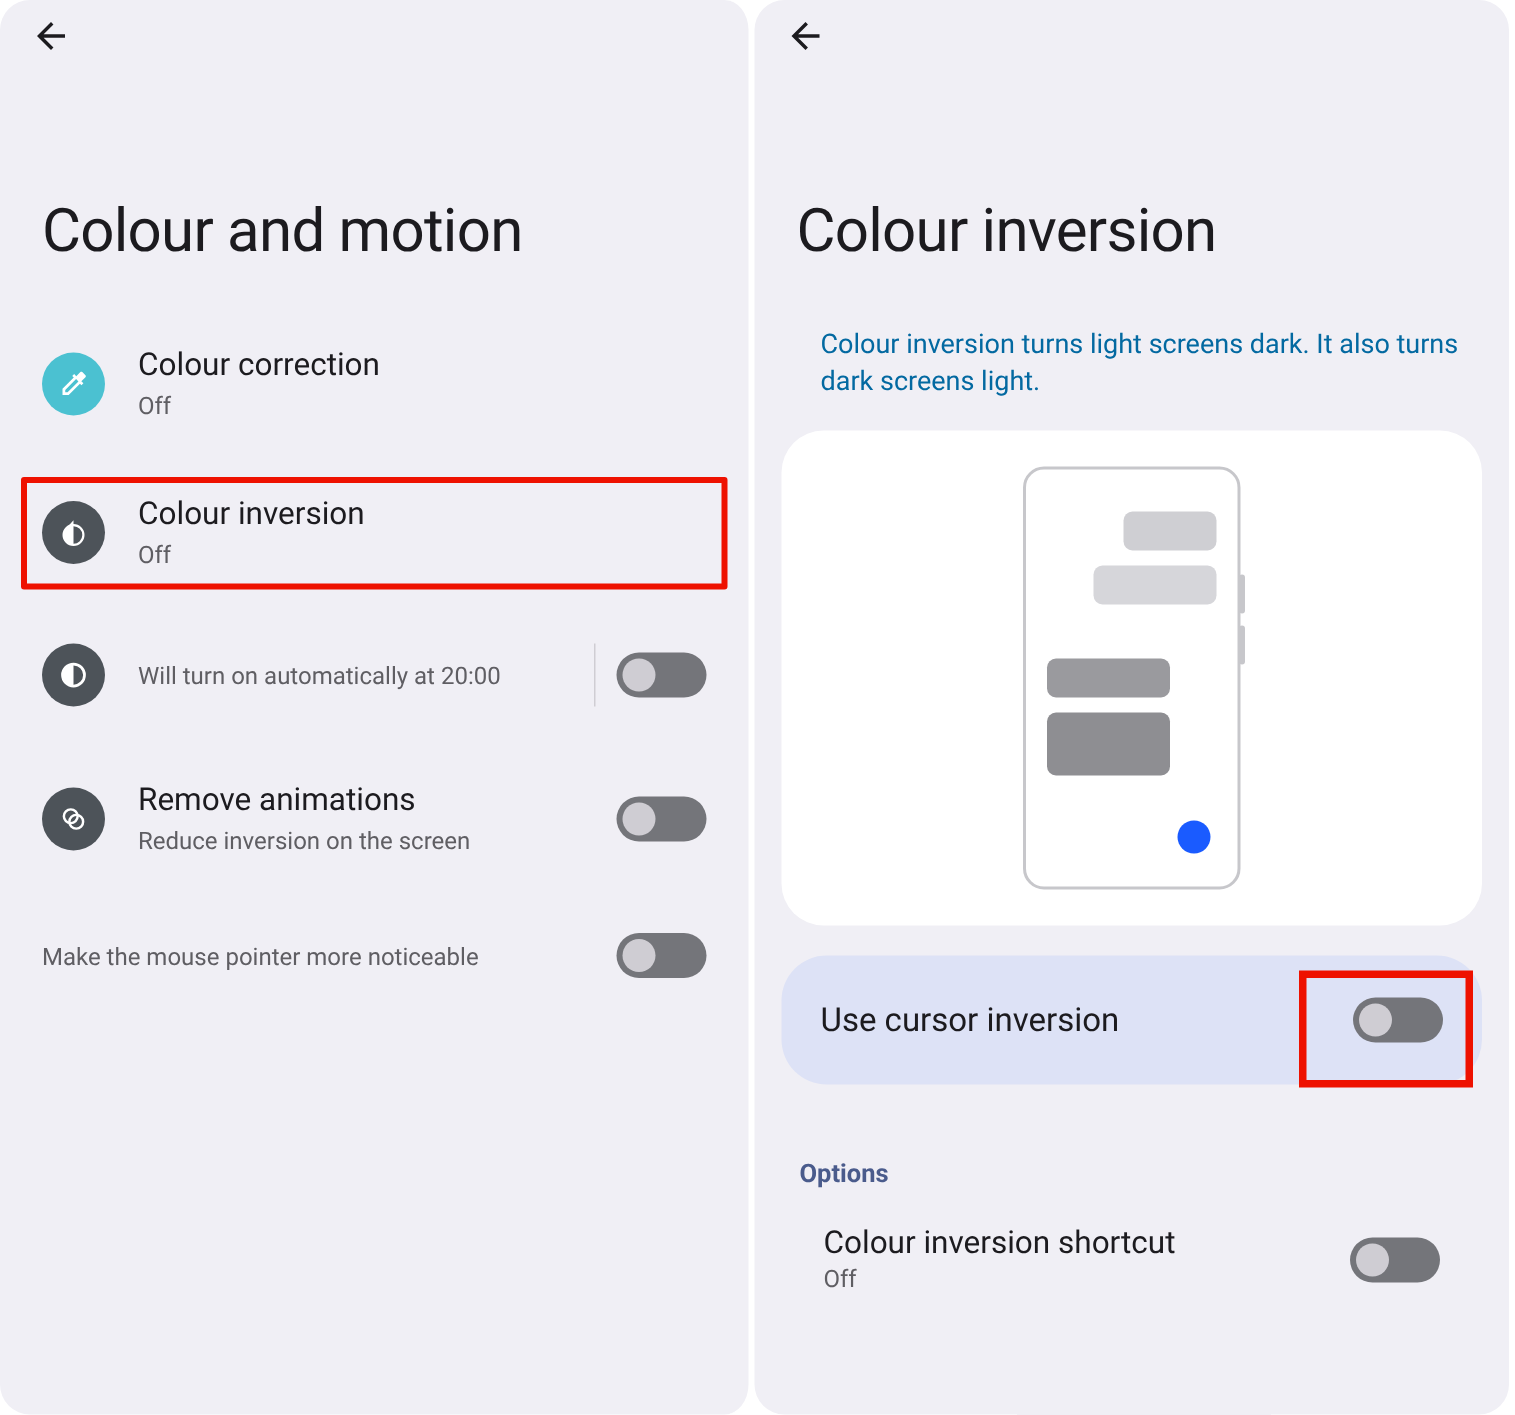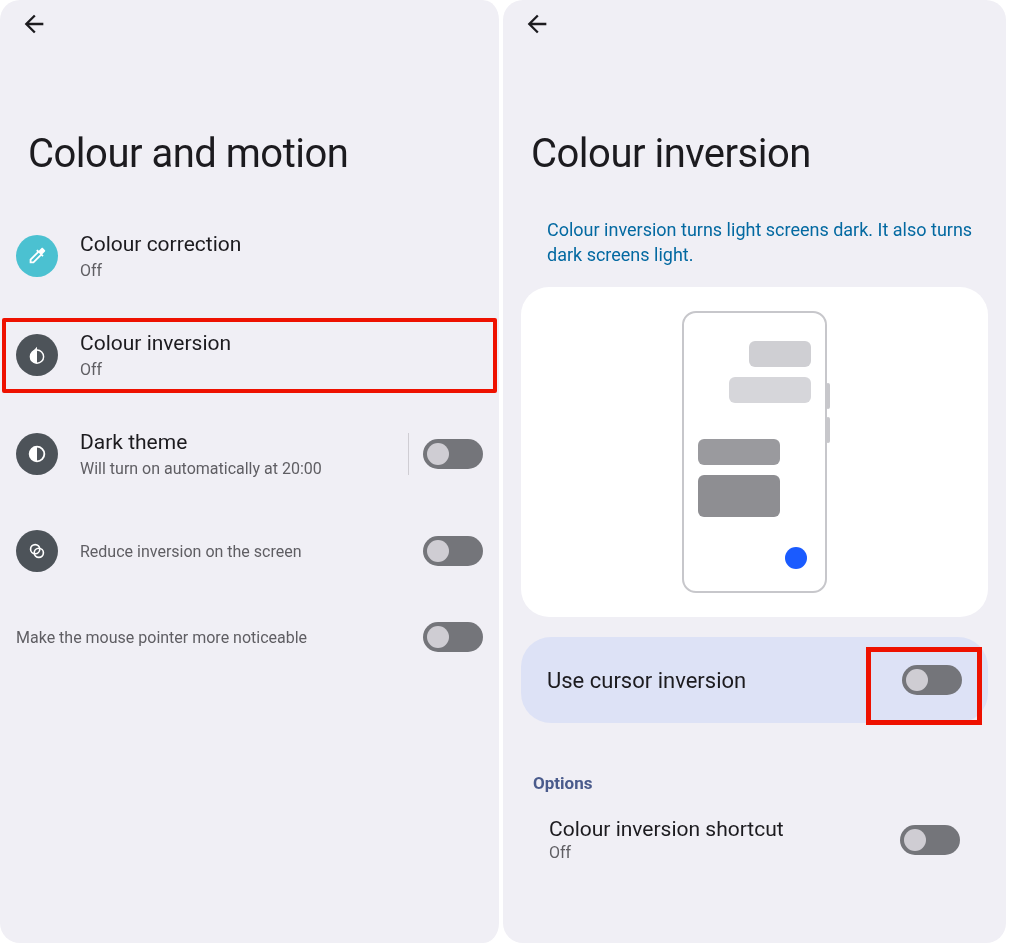--- a/index.html
+++ b/index.html
@@ -30,21 +30,21 @@
     cursor: pointer;
   }
   .back-btn svg { width: 28px; height: 28px; }
   .page-title {
     font-size: 40px;
     font-weight: 400;
     color: #1c1b1f;
     padding: 130px 28px 40px 28px;
     letter-spacing: -0.5px;
   }
-  .list { padding: 0 2px; }
+  .list { padding: 0 14px; }
   .row {
     display: flex;
     align-items: center;
     padding: 14px 14px;
     border-radius: 4px;
     position: relative;
   }
   .row .icon-wrap {
     width: 42px; height: 42px;
     border-radius: 50%;
@@ -223,39 +223,39 @@
     <div class="spacer"></div>
 
     <div class="row">
       <div class="icon-wrap" style="background:#4d5359">
         <svg viewBox="0 0 24 24">
             <circle cx="12" cy="12" r="8" fill="none" stroke="#fff" stroke-width="2"></circle>
             <path d="M12 4a8 8 0 000 16V4z" fill="#fff"></path>
           </svg>
       </div>
       <div class="texts">
-        <div class="title">Dark theme</div>
         <div class="sub">Will turn on automatically at 20:00</div>
       </div>
       <div class="divider"></div>
       <div class="toggle">
           <div class="knob"></div>
         </div>
     </div>
 
     <div class="spacer"></div>
 
     <div class="row">
       <div class="icon-wrap" style="background:#4d5359">
         <svg viewBox="0 0 24 24">
             <circle cx="10" cy="10" r="5" fill="none" stroke="#fff" stroke-width="1.8"></circle>
             <circle cx="14" cy="14" r="5" fill="none" stroke="#fff" stroke-width="1.8"></circle>
           </svg>
       </div>
       <div class="texts">
+        <div class="title">Remove animations</div>
         <div class="sub">Reduce inversion on the screen</div>
       </div>
       <div class="toggle">
           <div class="knob"></div>
         </div>
     </div>
 
     <div class="spacer"></div>
 
     <div class="row no-icon">

